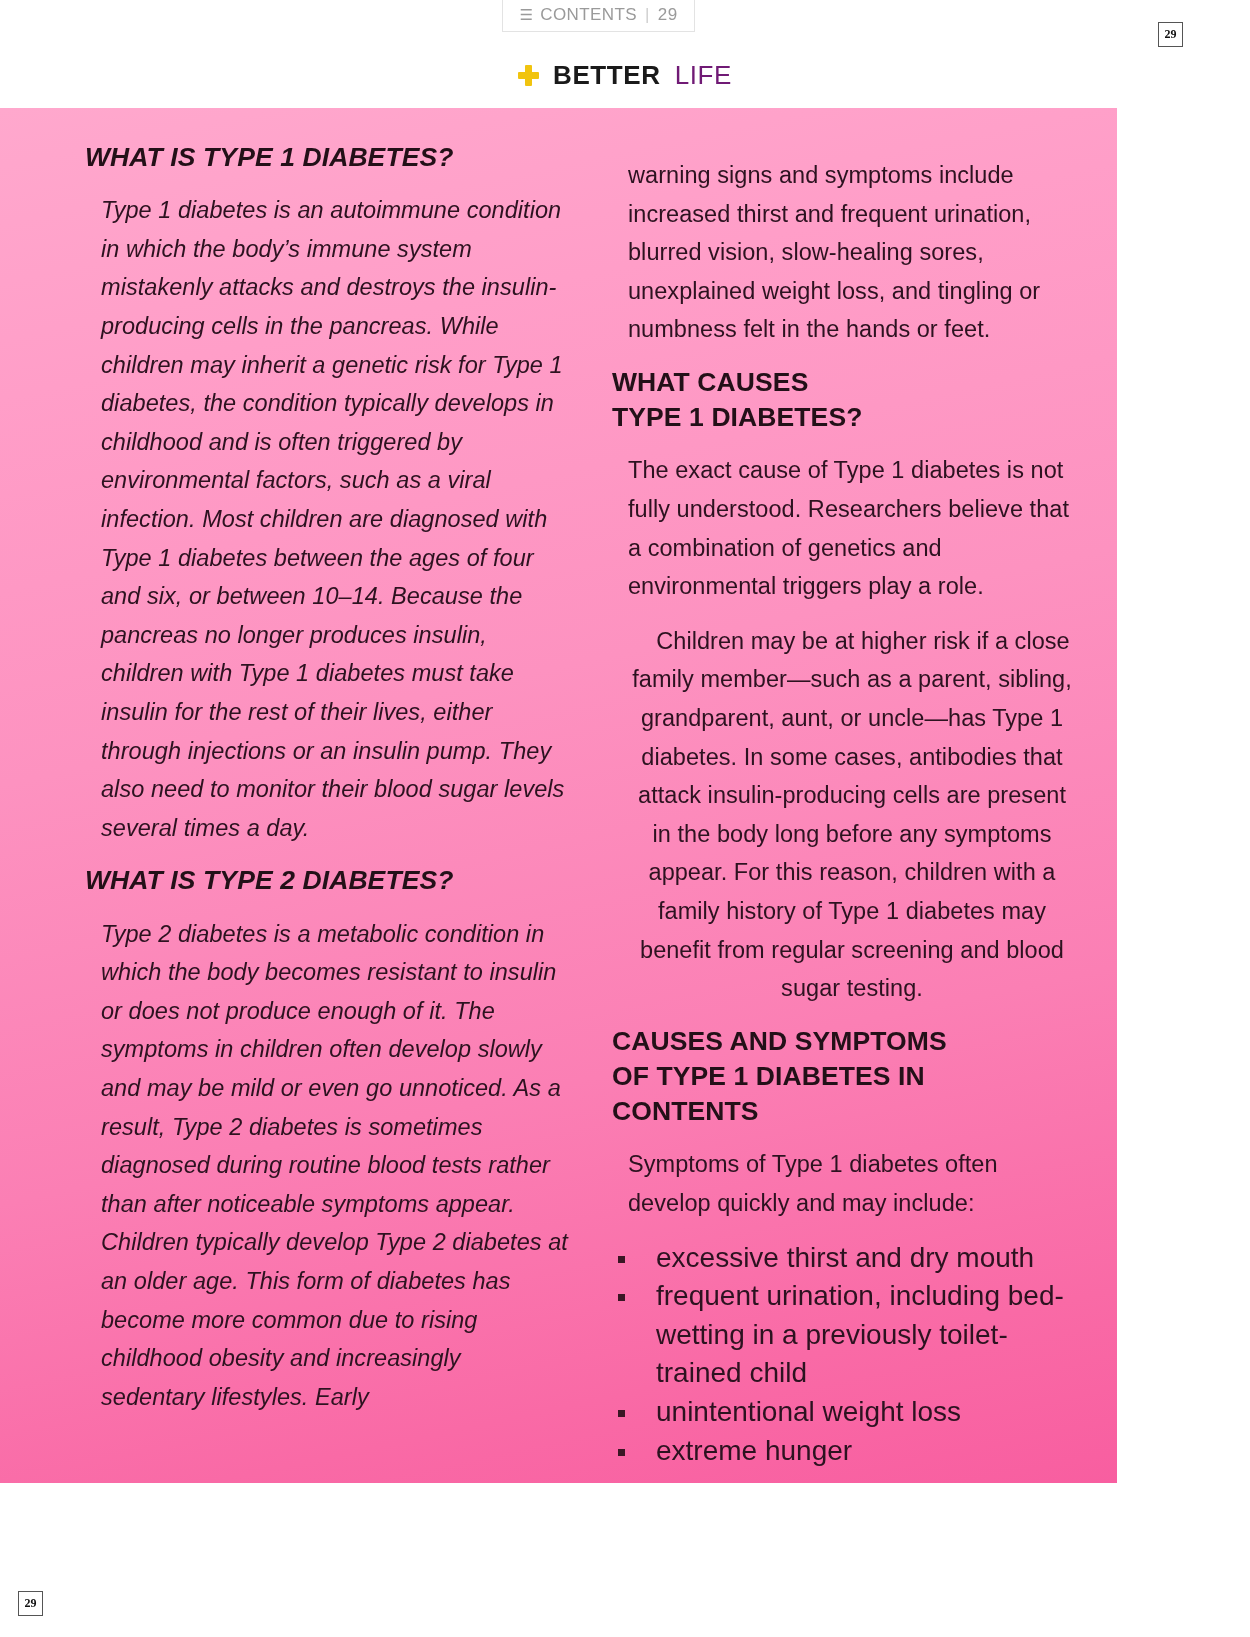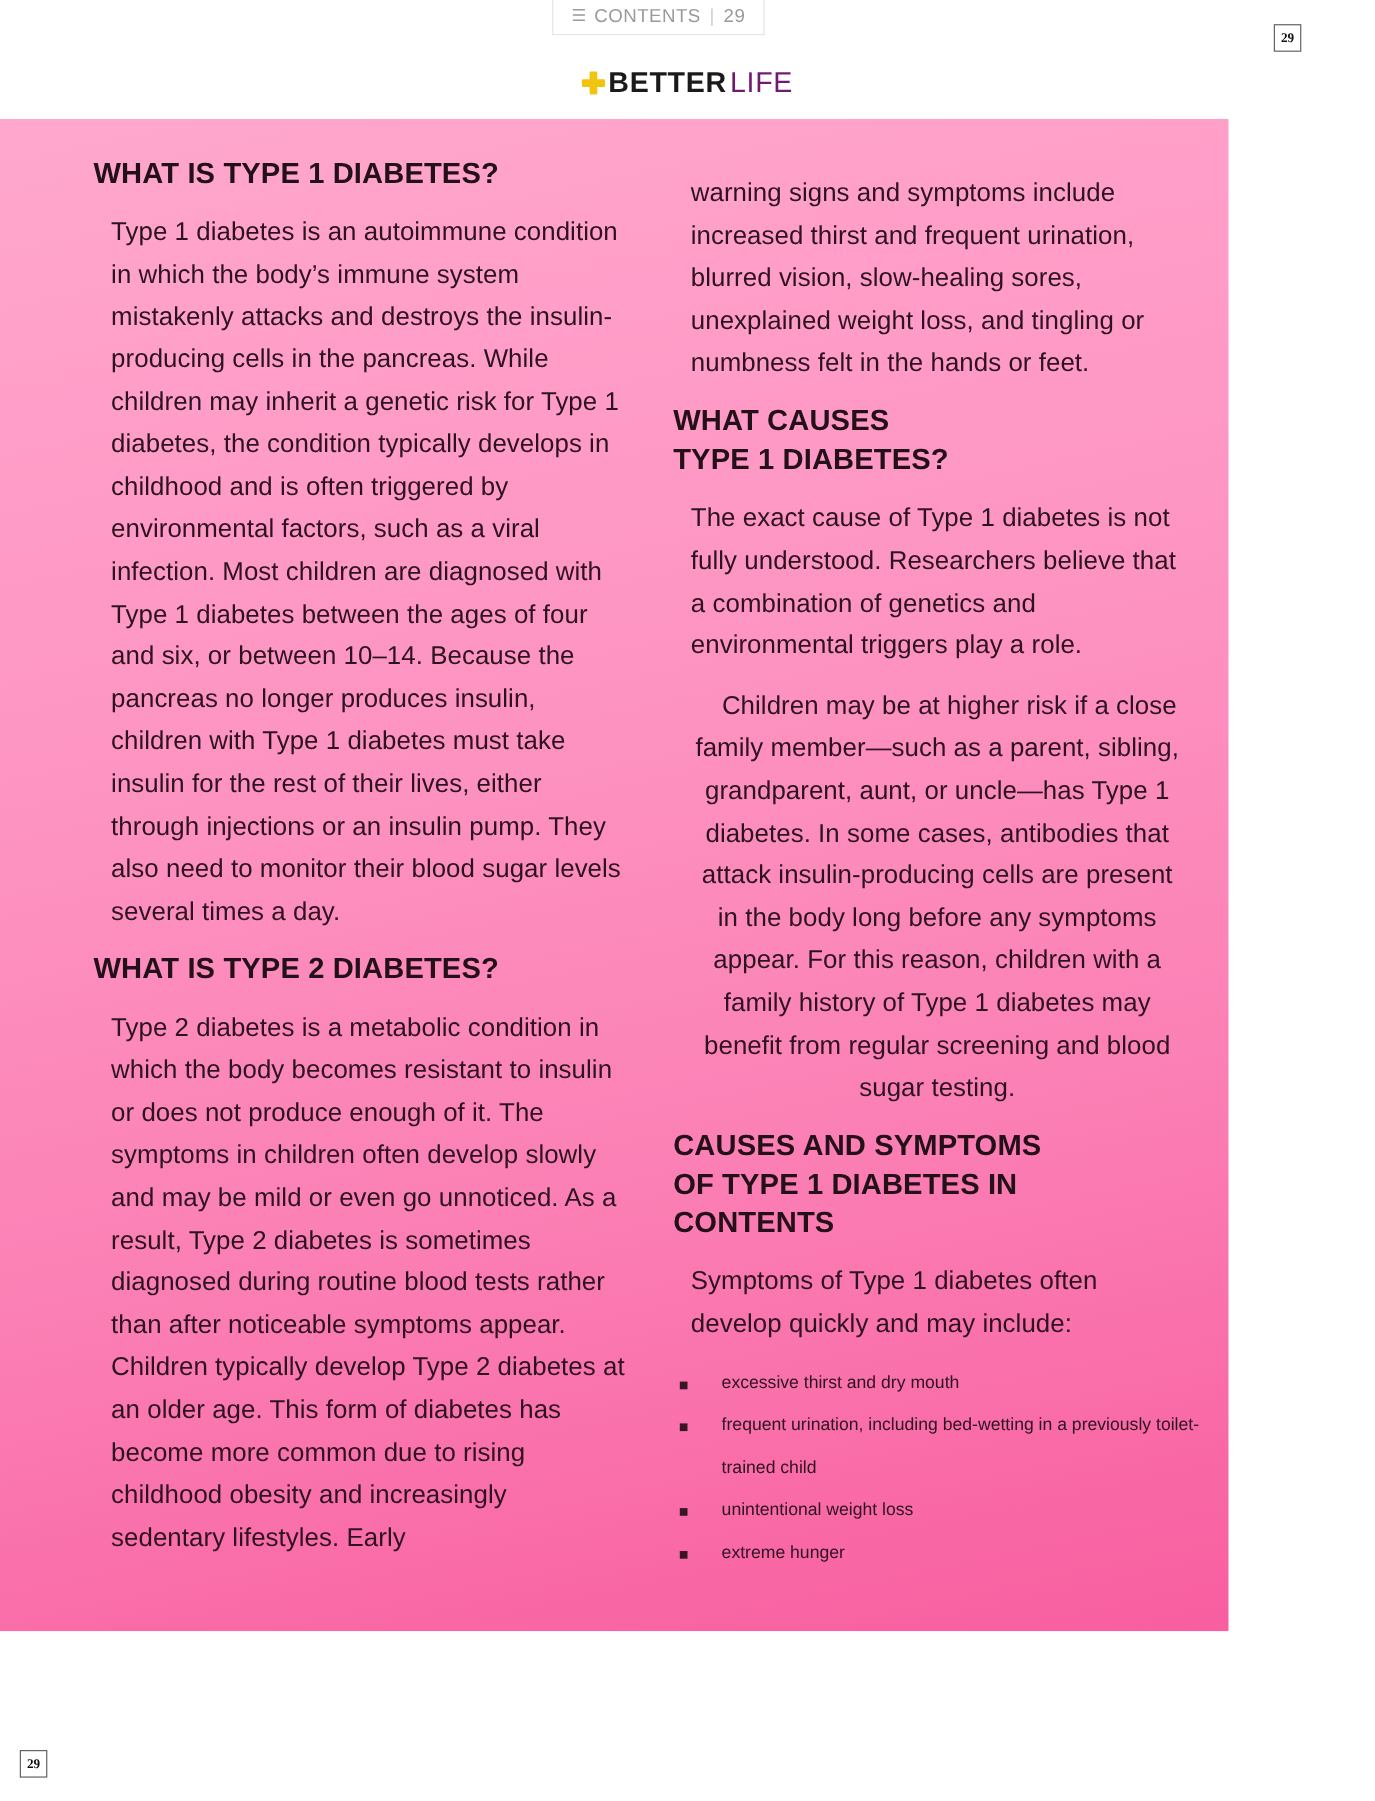--- a/index.html
+++ b/index.html
@@ -57,21 +57,21 @@
   }
 
   .brand {
     position: absolute;
     top: 60px;
     left: 0;
     width: 1250px;
     display: flex;
     align-items: center;
     justify-content: center;
-    gap: 3px;
+    gap: 14px;
   }
   .brand-plus {
     width: 21px;
     height: 21px;
     position: relative;
     flex: 0 0 auto;
   }
   .brand-plus::before,
   .brand-plus::after {
     content: "";
@@ -140,21 +140,21 @@
     left: 0;
     width: 1117px;
     height: 100%;
     padding: 32px 0 0 0;
   }
 
   .col {
     position: absolute;
     top: 32px;
   }
-  .col-left  { left: 85px;  width: 500px; }
+  .col-left  { left: 85px;  width: 500px; font-style: italic; }
   .col-right { left: 612px; width: 480px; }
 
   h2.section-head {
     font-size: 26.5px;
     font-weight: bold;
     color: #231018;
     letter-spacing: 0.1px;
     line-height: 1.33;
     margin: 0 0 5px 0;
   }
@@ -171,21 +171,21 @@
 
   .gap-before-head { margin-top: 36px; }
 
   ul.symptom-list {
     list-style: none;
     margin: 0;
     padding: 0;
   }
   ul.symptom-list li {
     position: relative;
-    font-size: 16px;
+    font-size: 28px;
     line-height: 38.6px;
     color: #2d1220;
     padding-left: 44px;
     margin: 0;
   }
   ul.symptom-list li .sq-bullet {
     position: absolute;
     left: 6px;
     top: 17px;
     width: 7px;

